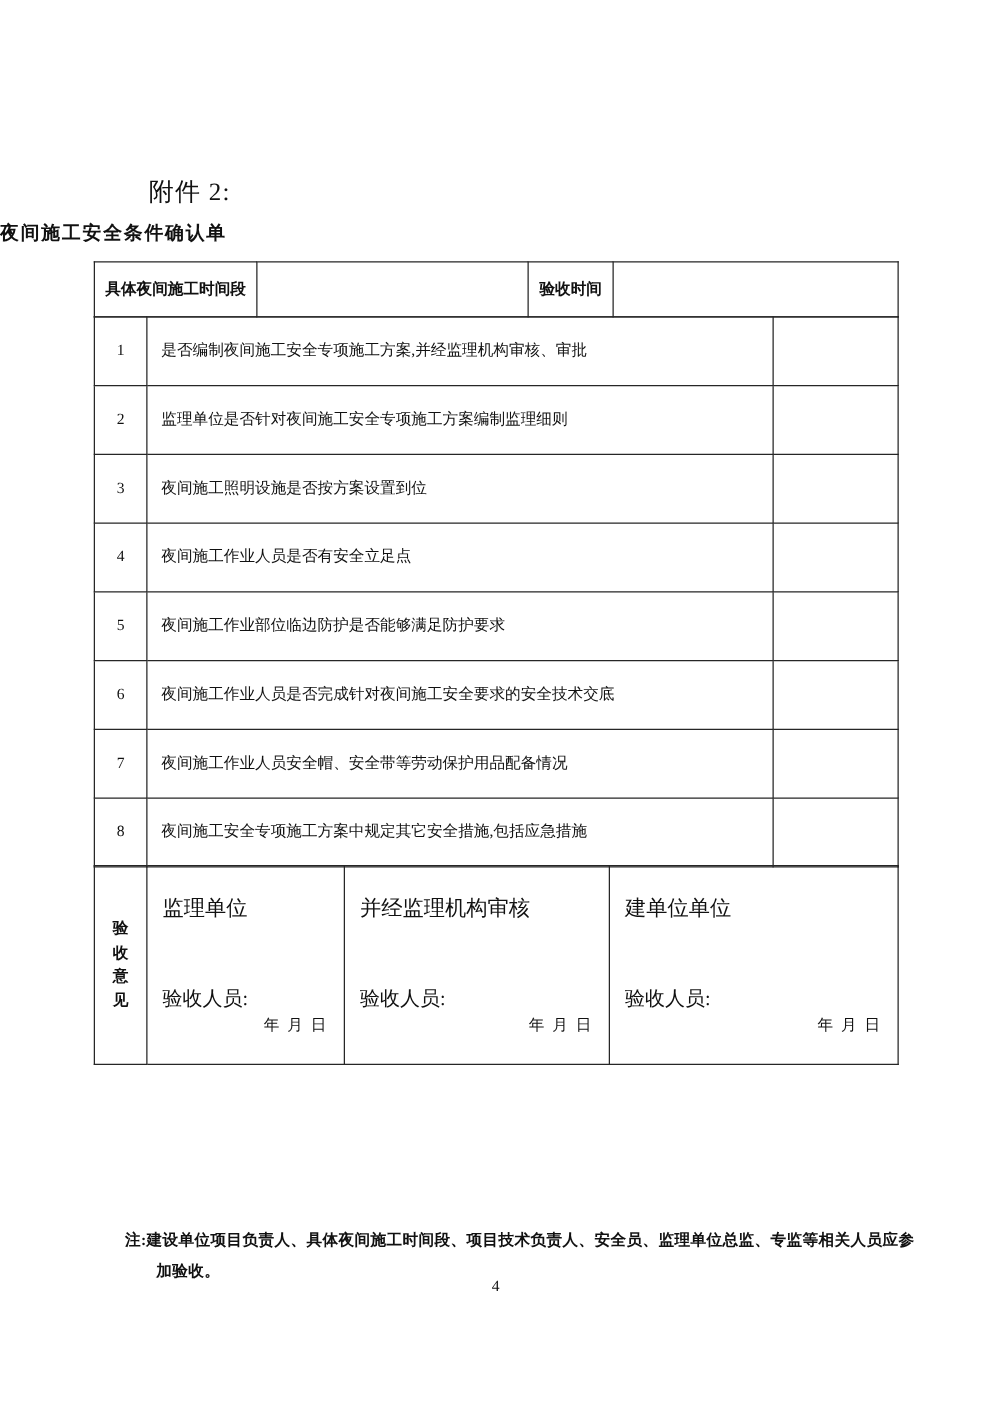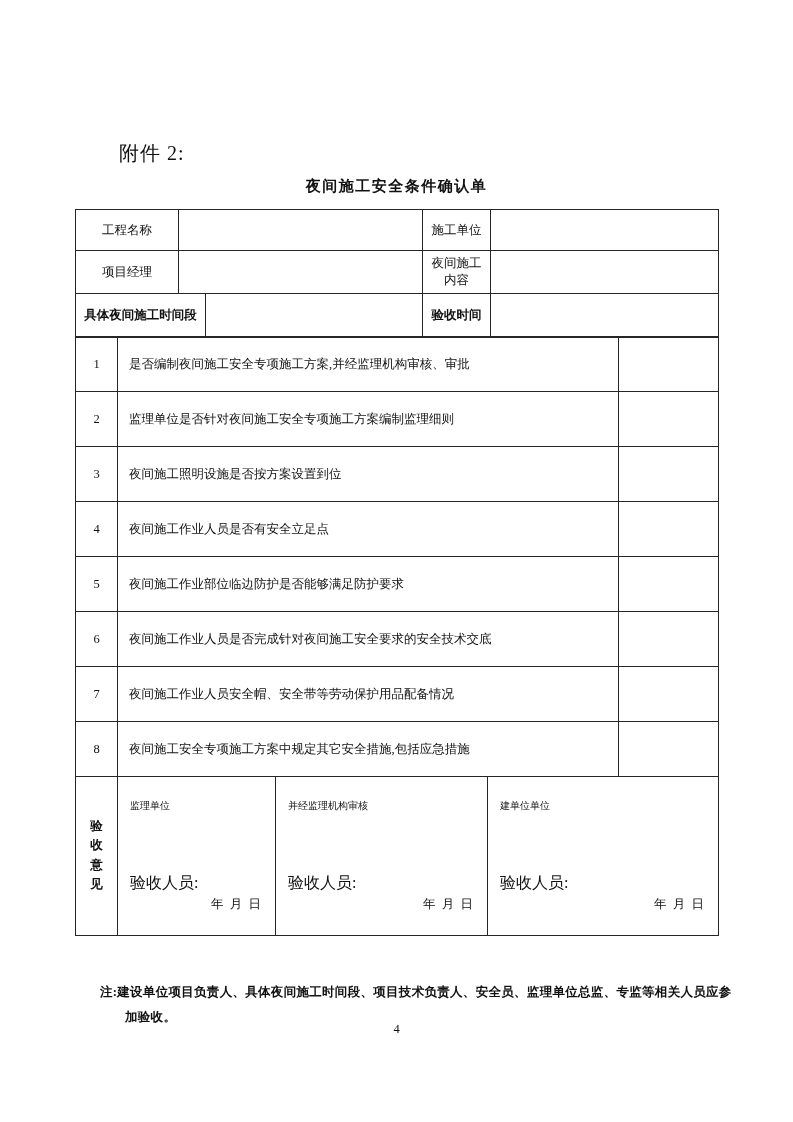--- a/index.html
+++ b/index.html
@@ -20,21 +20,21 @@
     top: 140px;
     font-size: 20px;
     letter-spacing: 1px;
     margin-left: 24px;
   }
   .doc-title {
     position: absolute;
     left: 0;
     top: 177px;
     width: 100%;
-    text-align: center;
+    text-align: left;
     font-size: 15px;
     font-weight: bold;
     letter-spacing: 1.5px;
     font-family: "Liberation Sans", "DejaVu Sans", sans-serif;
   }
   .form-wrap {
     position: absolute;
     left: 75px;
     top: 209px;
     width: 643px;
@@ -76,21 +76,21 @@
     margin-top: 32px;
   }
   .sig-cell {
     position: relative;
     height: 158px;
   }
   .sig-unit {
     position: absolute;
     top: 22px;
     left: 12px;
-    font-size: 10px;
+    font-size: 17px;
   }
   .sig-personnel {
     position: absolute;
     top: 96px;
     left: 12px;
     font-size: 16px;
   }
   .sig-date {
     position: absolute;
     top: 119px;
@@ -128,43 +128,20 @@
   }
 </style>
 </head>
 <body>
 
 <div class="attachment-label">附件 2:</div>
 <div class="doc-title">夜间施工安全条件确认单</div>
 
 <div class="form-wrap">
 
-  <table>
-    <colgroup>
-        <col style="width:103px">
-        <col style="width:244px">
-        <col style="width:68px">
-        <col style="width:228px">
-      </colgroup>
-    <tbody>
-        <tr style="height:41px">
-      <td class="lbl">工程名称</td>
-      <td></td>
-      <td class="lbl">施工单位</td>
-      <td></td>
-    </tr>
-    <tr style="height:43px">
-      <td class="lbl">项目经理</td>
-      <td></td>
-      <td class="lbl prewrap">夜间施工
-内容</td>
-      <td></td>
-    </tr>
-  </tbody>
-    </table>
 
   <table>
     <colgroup>
         <col style="width:130px">
         <col style="width:217px">
         <col style="width:68px">
         <col style="width:228px">
       </colgroup>
     <tbody>
         <tr style="height:44px">

